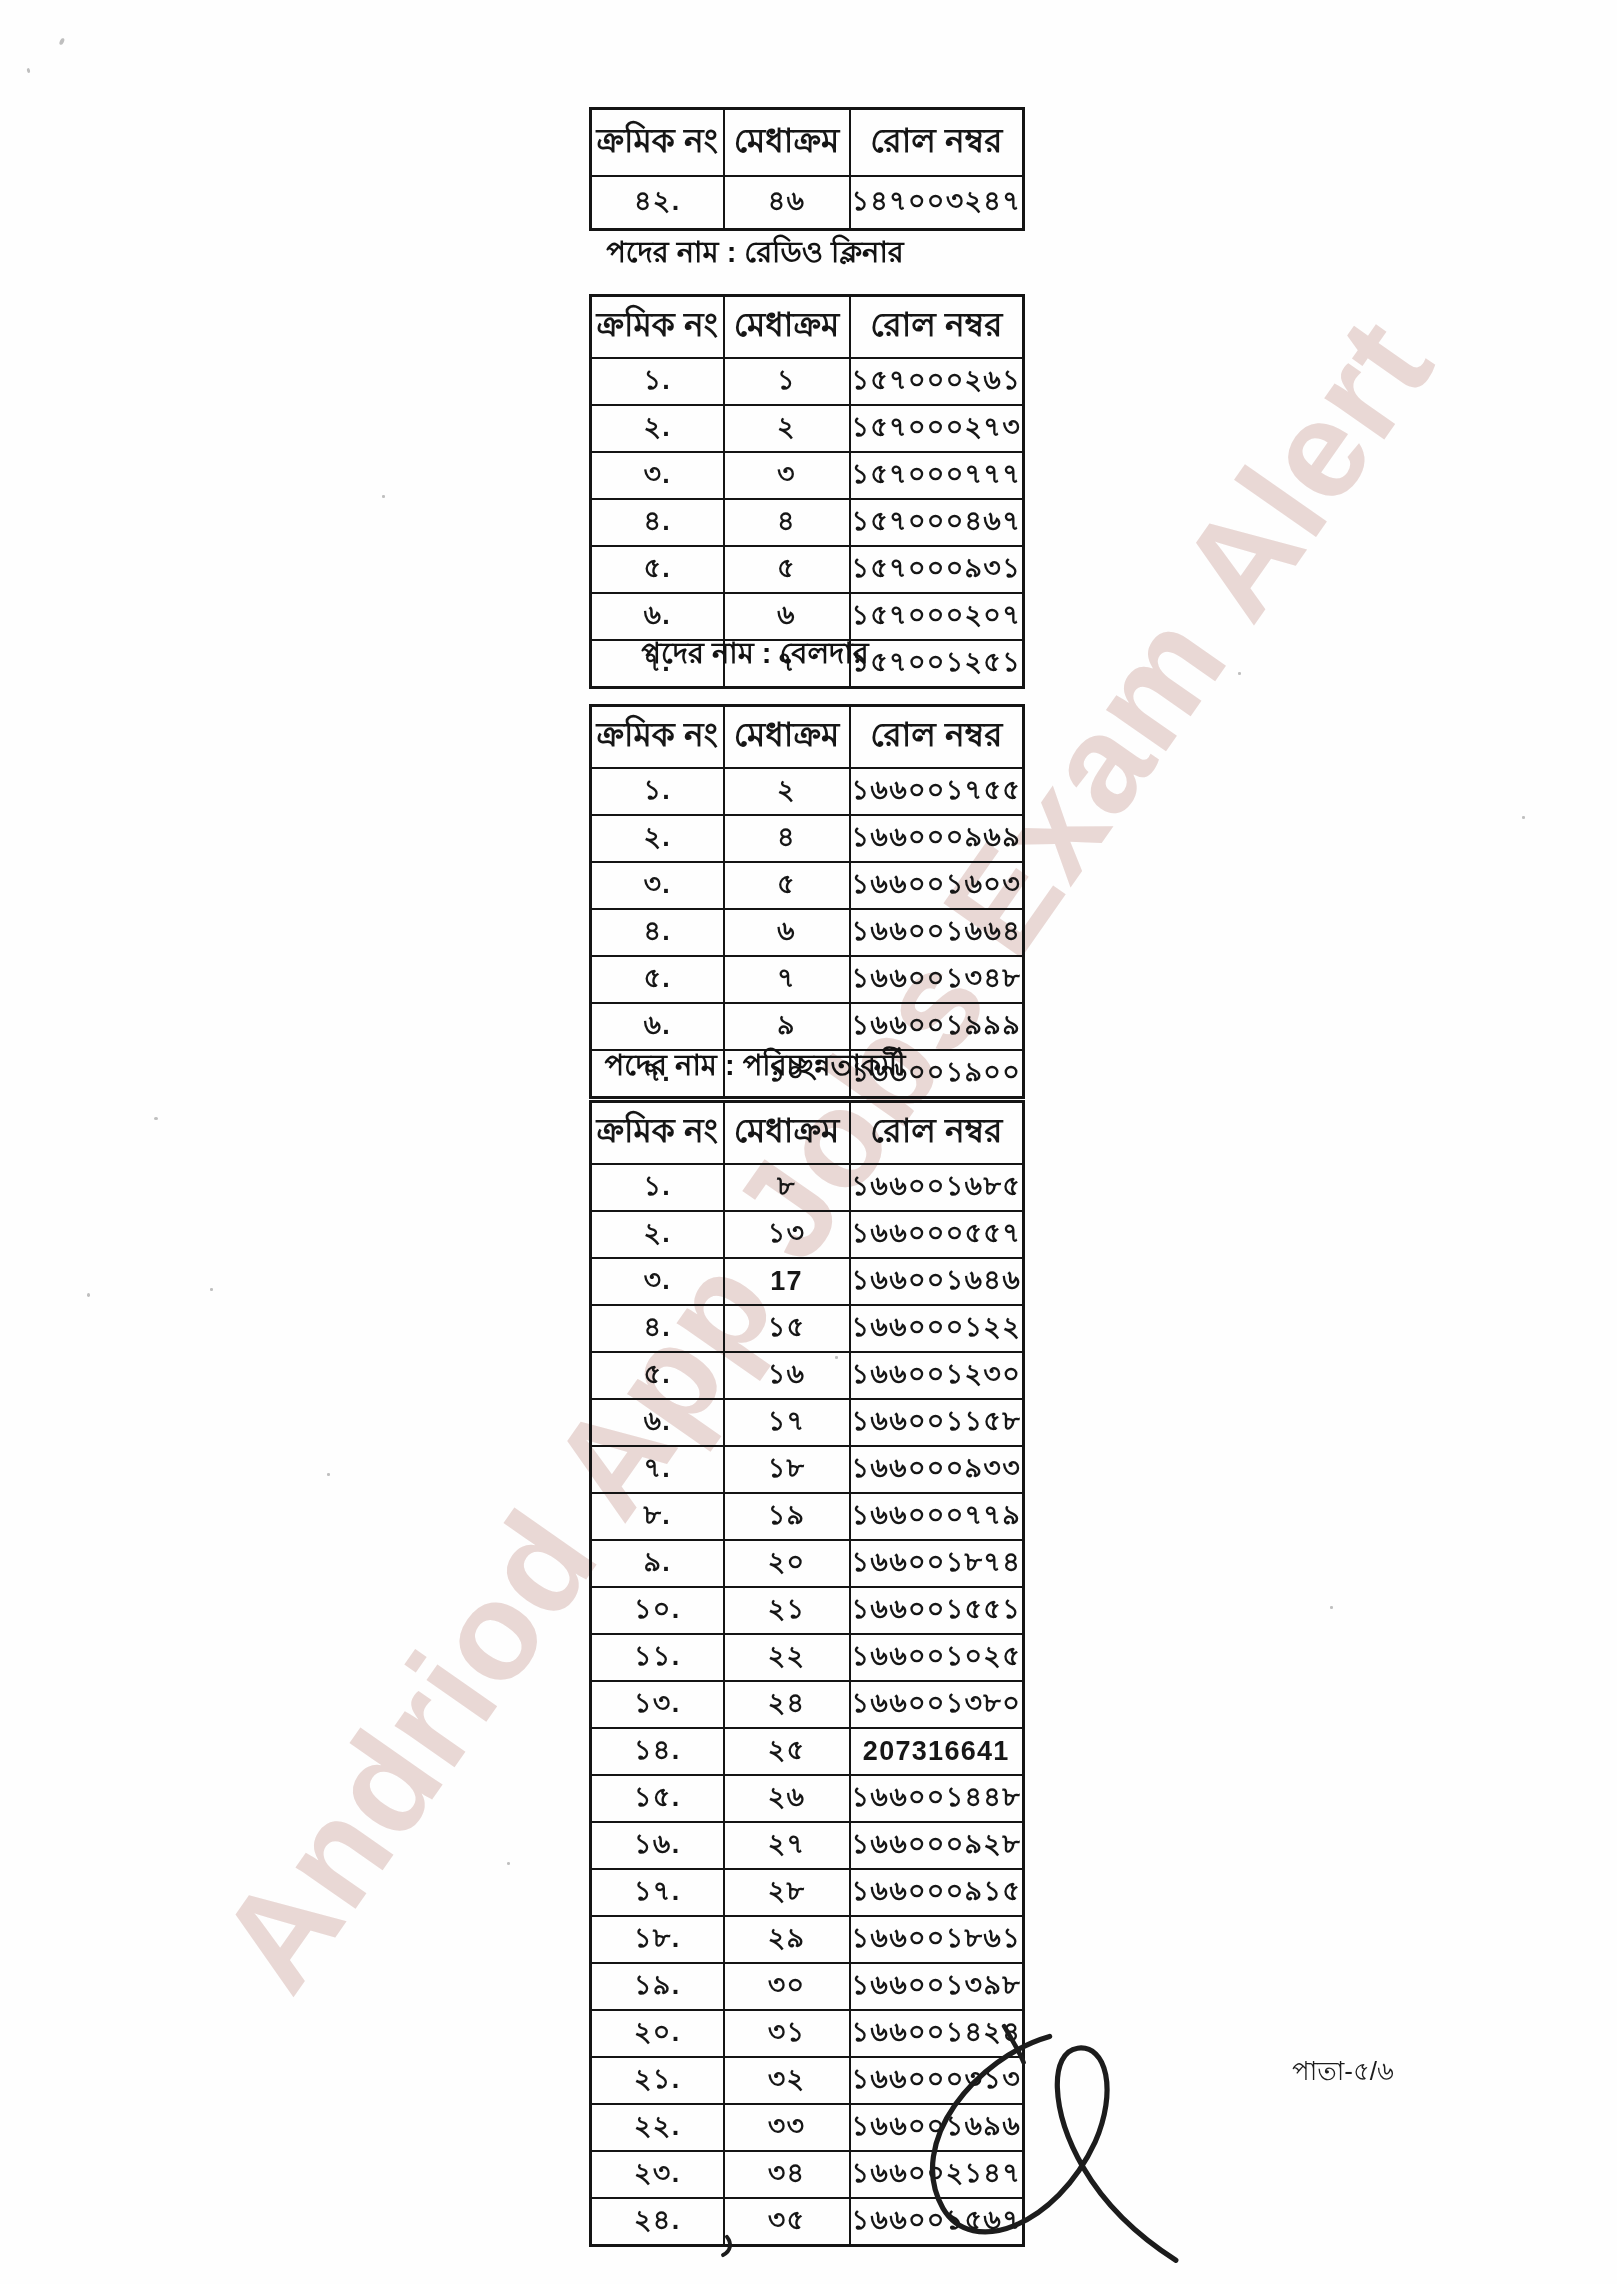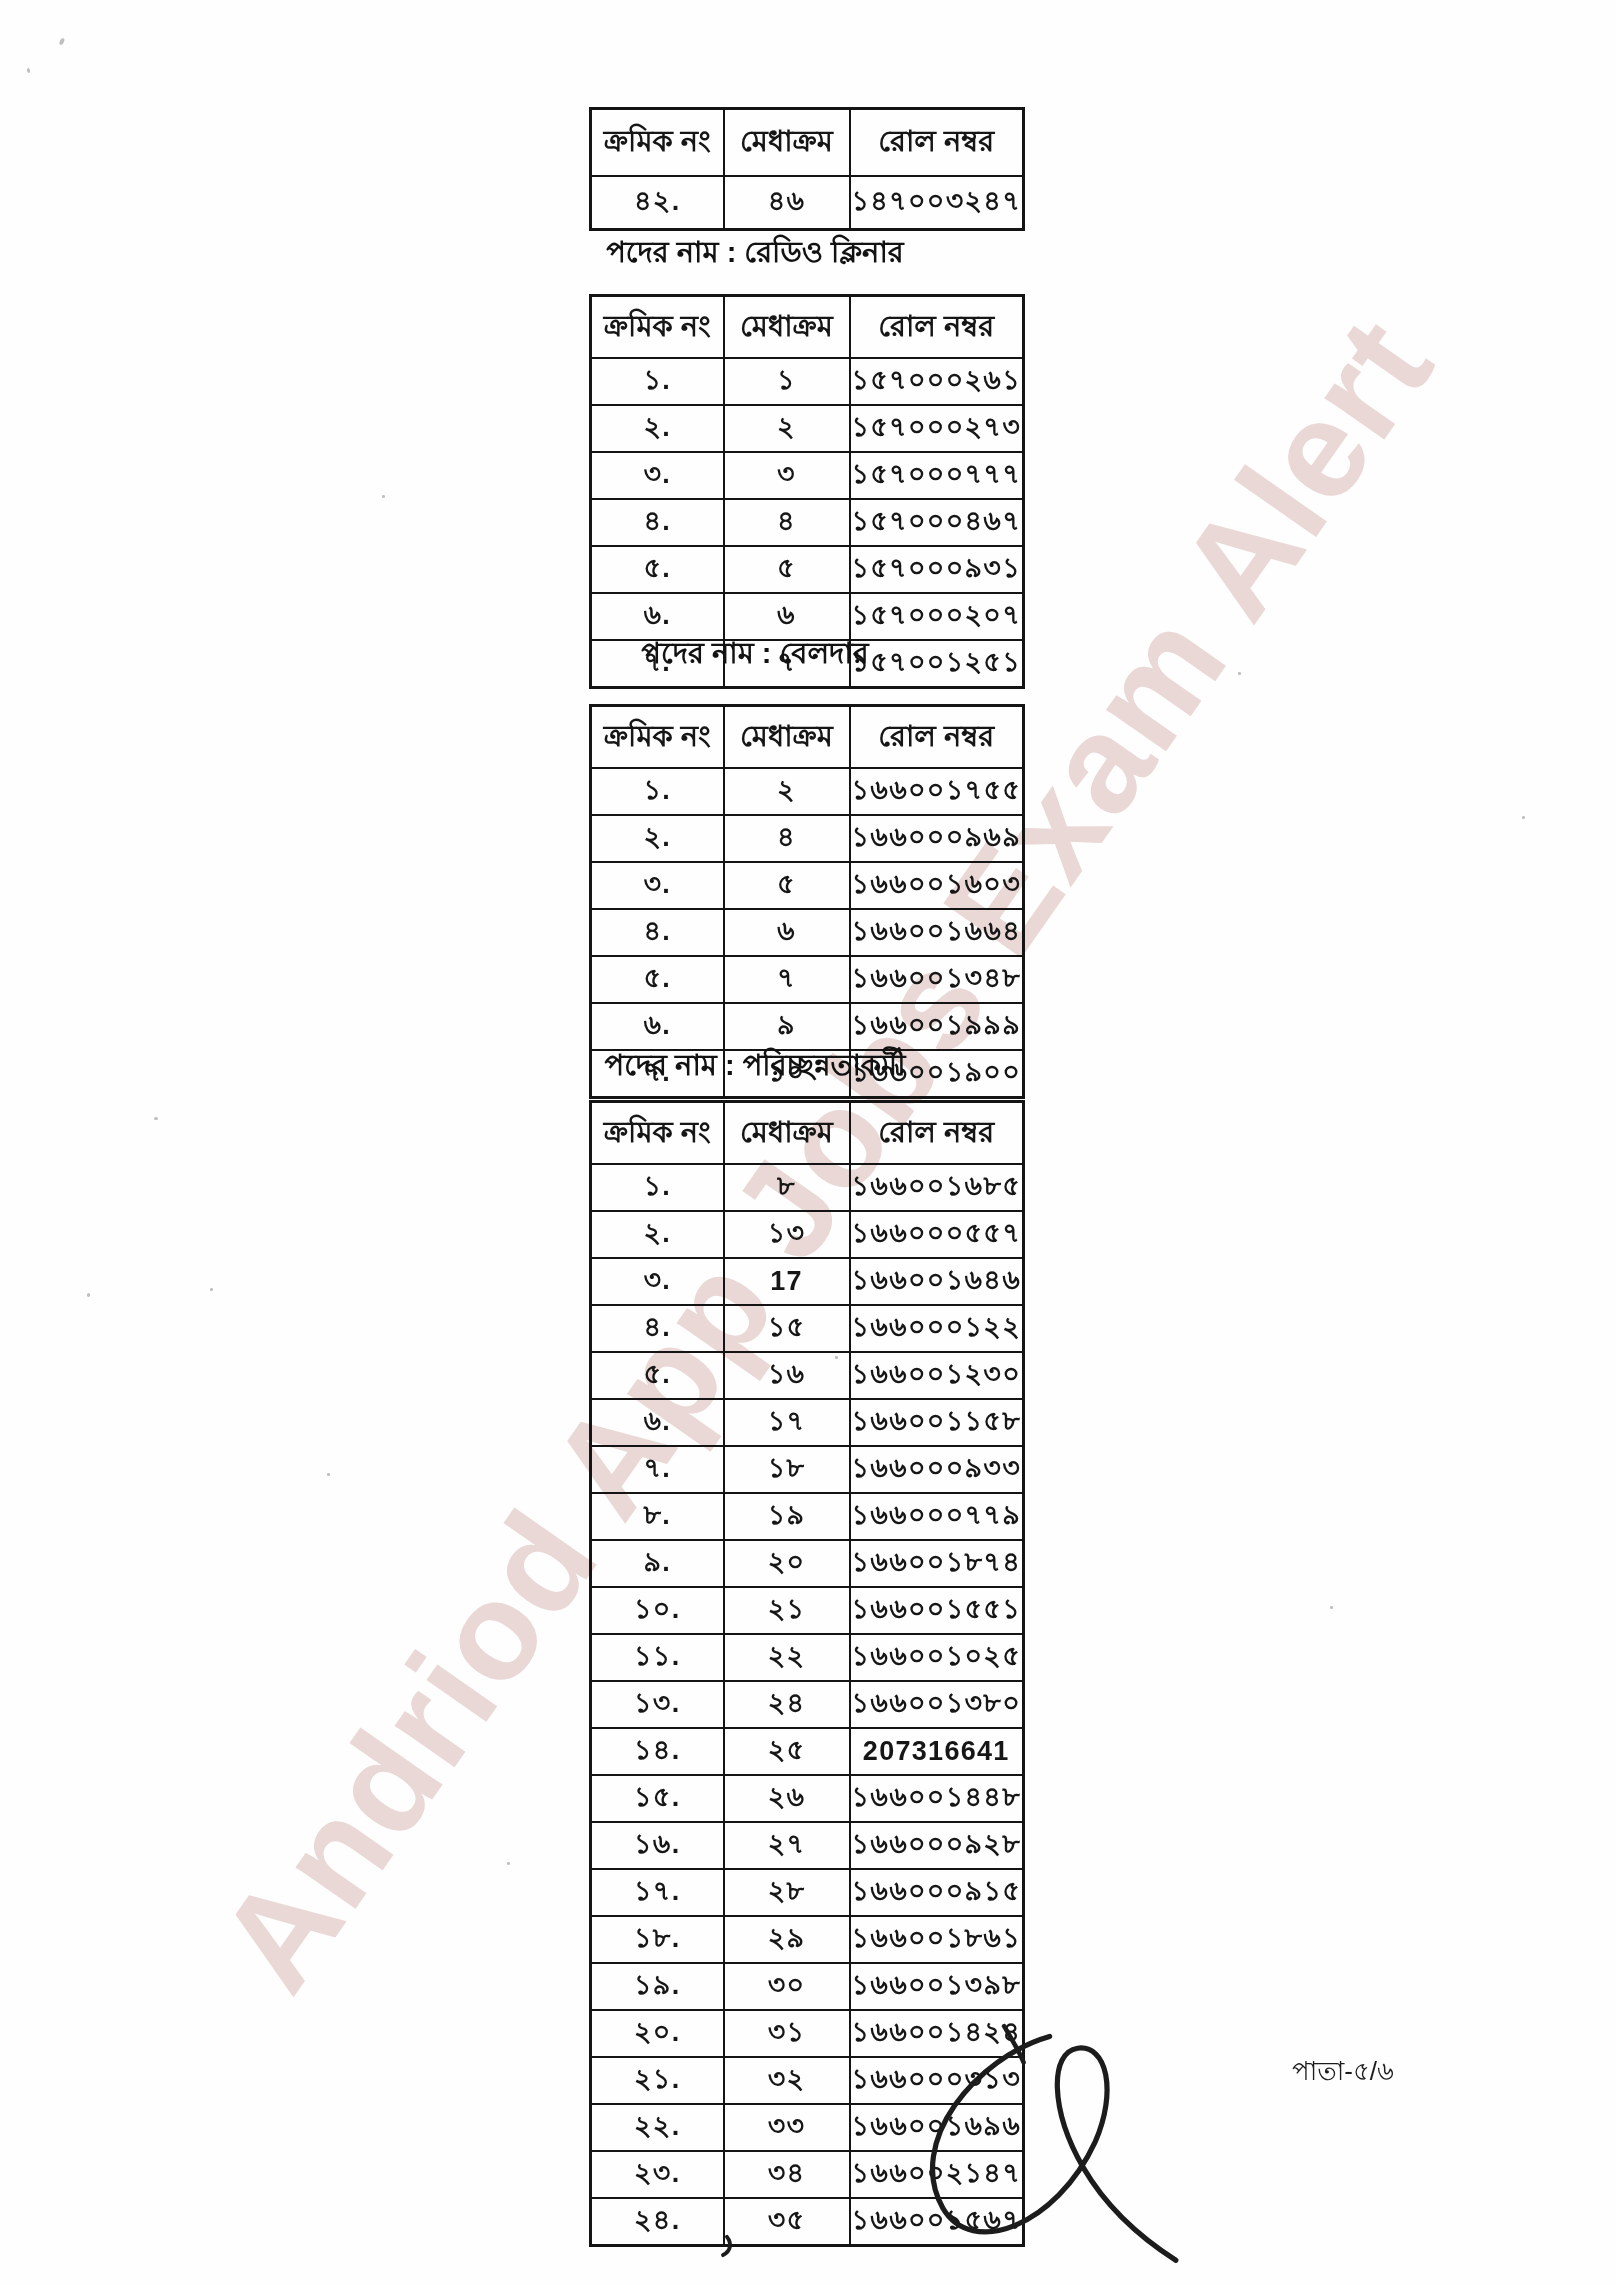--- a/index.html
+++ b/index.html
@@ -31,21 +31,21 @@
     border:3.3px solid #141414;
   }
   .doc-table th,.doc-table td{
     border:2px solid #141414;
     text-align:center;
     vertical-align:middle;
     padding:0;
     font-weight:bold;
     color:#161616;
   }
-  .doc-table th{font-size:29px;border-radius:8px;}
+  .doc-table th{font-size:33px;border-radius:8px;}
   .doc-table td{font-size:27px;letter-spacing:1.3px;}
   .col-serial{width:133px;}
   .col-merit{width:126px;}
   .col-roll{width:174px;}
   .t-top th{height:65px;}
   .t-top td{height:51px;}
   .t-mid th{height:60px;}
   .t-mid td{height:34px;}
   .t-big th{height:60px;}
   .t-big td{height:37px;}

